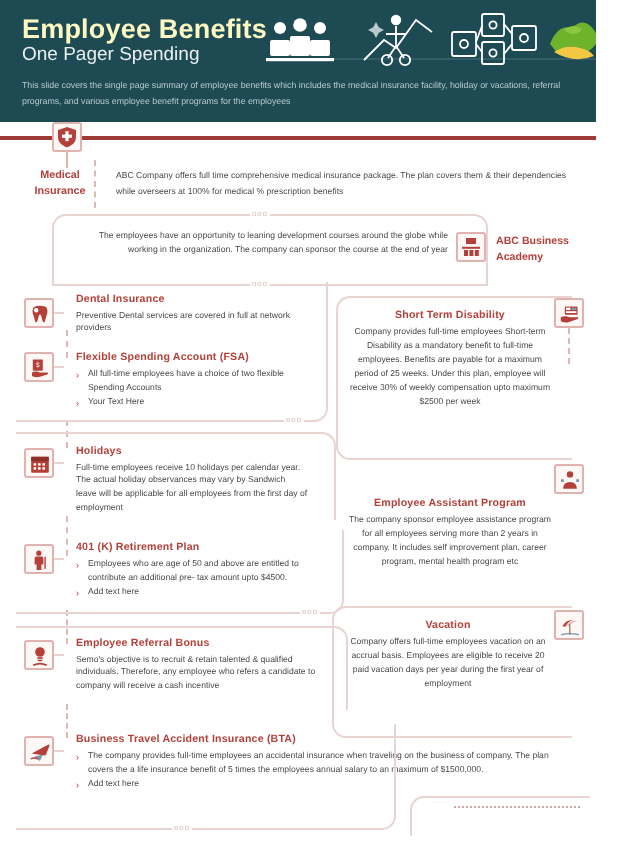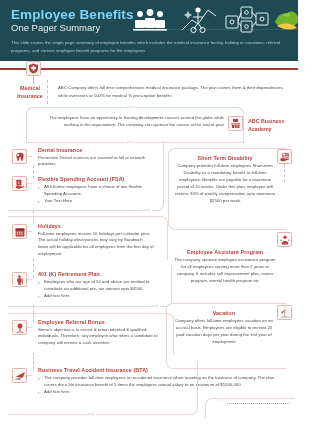--- a/index.html
+++ b/index.html
@@ -13,21 +13,21 @@
 
   
   .header {
     position: absolute; left: 0; top: 0;
     width: 298px; height: 61px;
     background: #1e4b53;
     overflow: hidden;
   }
   .header-title {
     position: absolute; left: 11px; top: 7px;
-    font-size: 13.5px; font-weight: bold; color: #7dd3fc;
+    font-size: 13.5px; font-weight: bold; color: #fef9c3;
     letter-spacing: 0.1px;
   }
   .header-sub {
     position: absolute; left: 11px; top: 22px;
     font-size: 9.5px; color: #e9eef0; font-weight: normal;
   }
   .header-desc {
     position: absolute; left: 11px; top: 39px; width: 278px;
     font-size: 4.4px; line-height: 1.75; color: #b9cace;
   }
@@ -111,21 +111,21 @@
 
   .right-col-text { text-align: center; }
 </style>
 </head>
 <body>
 
 <div class="page">
 
   <div class="header">
     <div class="header-title">Employee Benefits</div>
-    <div class="header-sub">One Pager Summary</div>
+    <div class="header-sub">One Pager Spending</div>
     <div class="header-desc">This slide covers the single page summary of employee benefits which includes the medical insurance facility, holiday or vacations, referral programs, and various employee benefit programs for the employees</div>
     <div class="hdr-line"></div>
 
     <div class="hdr-icons">
       <svg width="168" height="36" viewBox="0 0 168 36">
 
         <g fill="#ffffff">
           <circle cx="10" cy="12" r="3"></circle>
           <circle cx="20" cy="10.5" r="3.4"></circle>
           <circle cx="30" cy="12" r="3"></circle>

